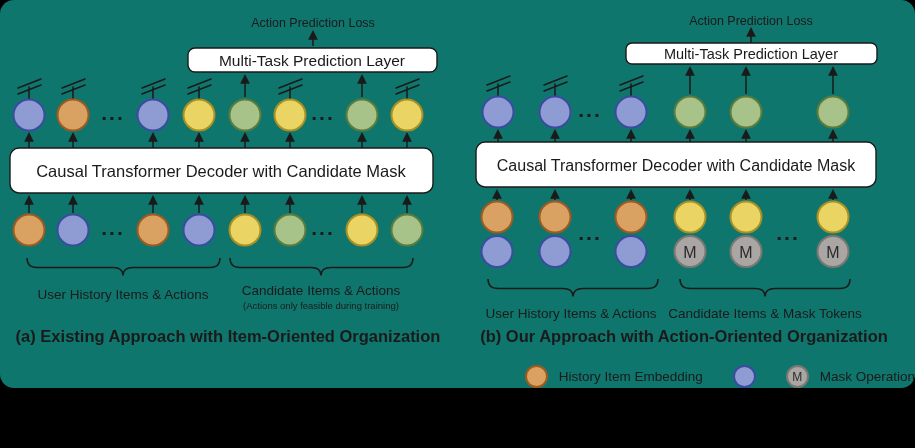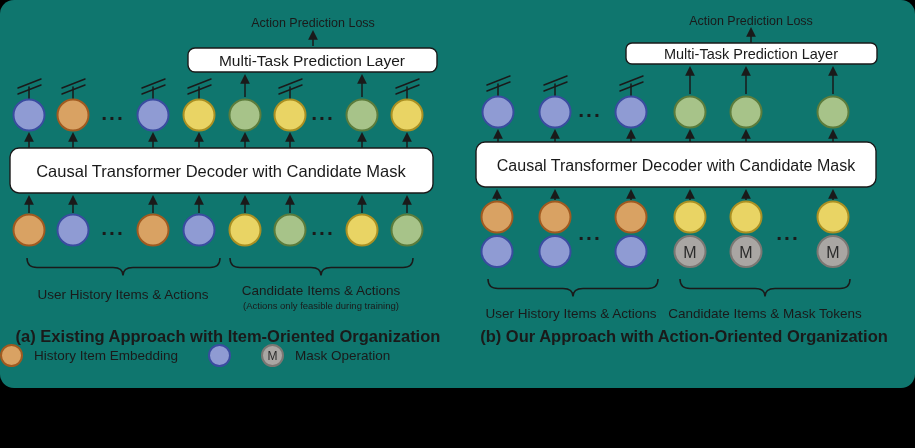--- a/index.html
+++ b/index.html
@@ -21,21 +21,21 @@
   .tok.mask{fill:var(--mask-fill);stroke:var(--mask-stroke);}
   .boxlabel{font-size:15.5px;}
   .boxlabel.big{font-size:16.5px;}
   .losslabel{font-size:12.5px;}
   .bracelabel{font-size:13.5px;}
   .bracesub{font-size:9.5px;}
   .caption{font-size:16.5px;font-weight:700;}
   .dots{font-size:21px;font-weight:700;letter-spacing:2px;}
   .mletter{font-size:16px;fill:#2b2b2b;}
   
-  .legend{position:absolute;left:0;right:0;top:344px;display:flex;flex-direction:column;gap:7px;align-items:flex-start;}
+  .legend{position:absolute;left:0;right:0;top:365px;display:flex;flex-direction:column;gap:7px;align-items:flex-end;}
   .legend-row{display:flex;align-items:center;gap:30px;}
   .legend-item{display:flex;align-items:center;gap:11px;font-size:13.5px;}
   .sw{width:19px;height:19px;border-radius:50%;border:2px solid;box-sizing:content-box;flex:0 0 auto;}
   .sw.history-item{background:var(--history-item-fill);border-color:var(--history-item-stroke);}
   .sw.history-action{background:var(--history-action-fill);border-color:var(--history-action-stroke);}
   .sw.candidate-item{background:var(--candidate-item-fill);border-color:var(--candidate-item-stroke);}
   .sw.candidate-action{background:var(--candidate-action-fill);border-color:var(--candidate-action-stroke);}
   .sw.mask{background:var(--mask-fill);border-color:var(--mask-stroke);display:flex;align-items:center;justify-content:center;font-size:12px;color:#2b2b2b;}
 </style>
 </head>

